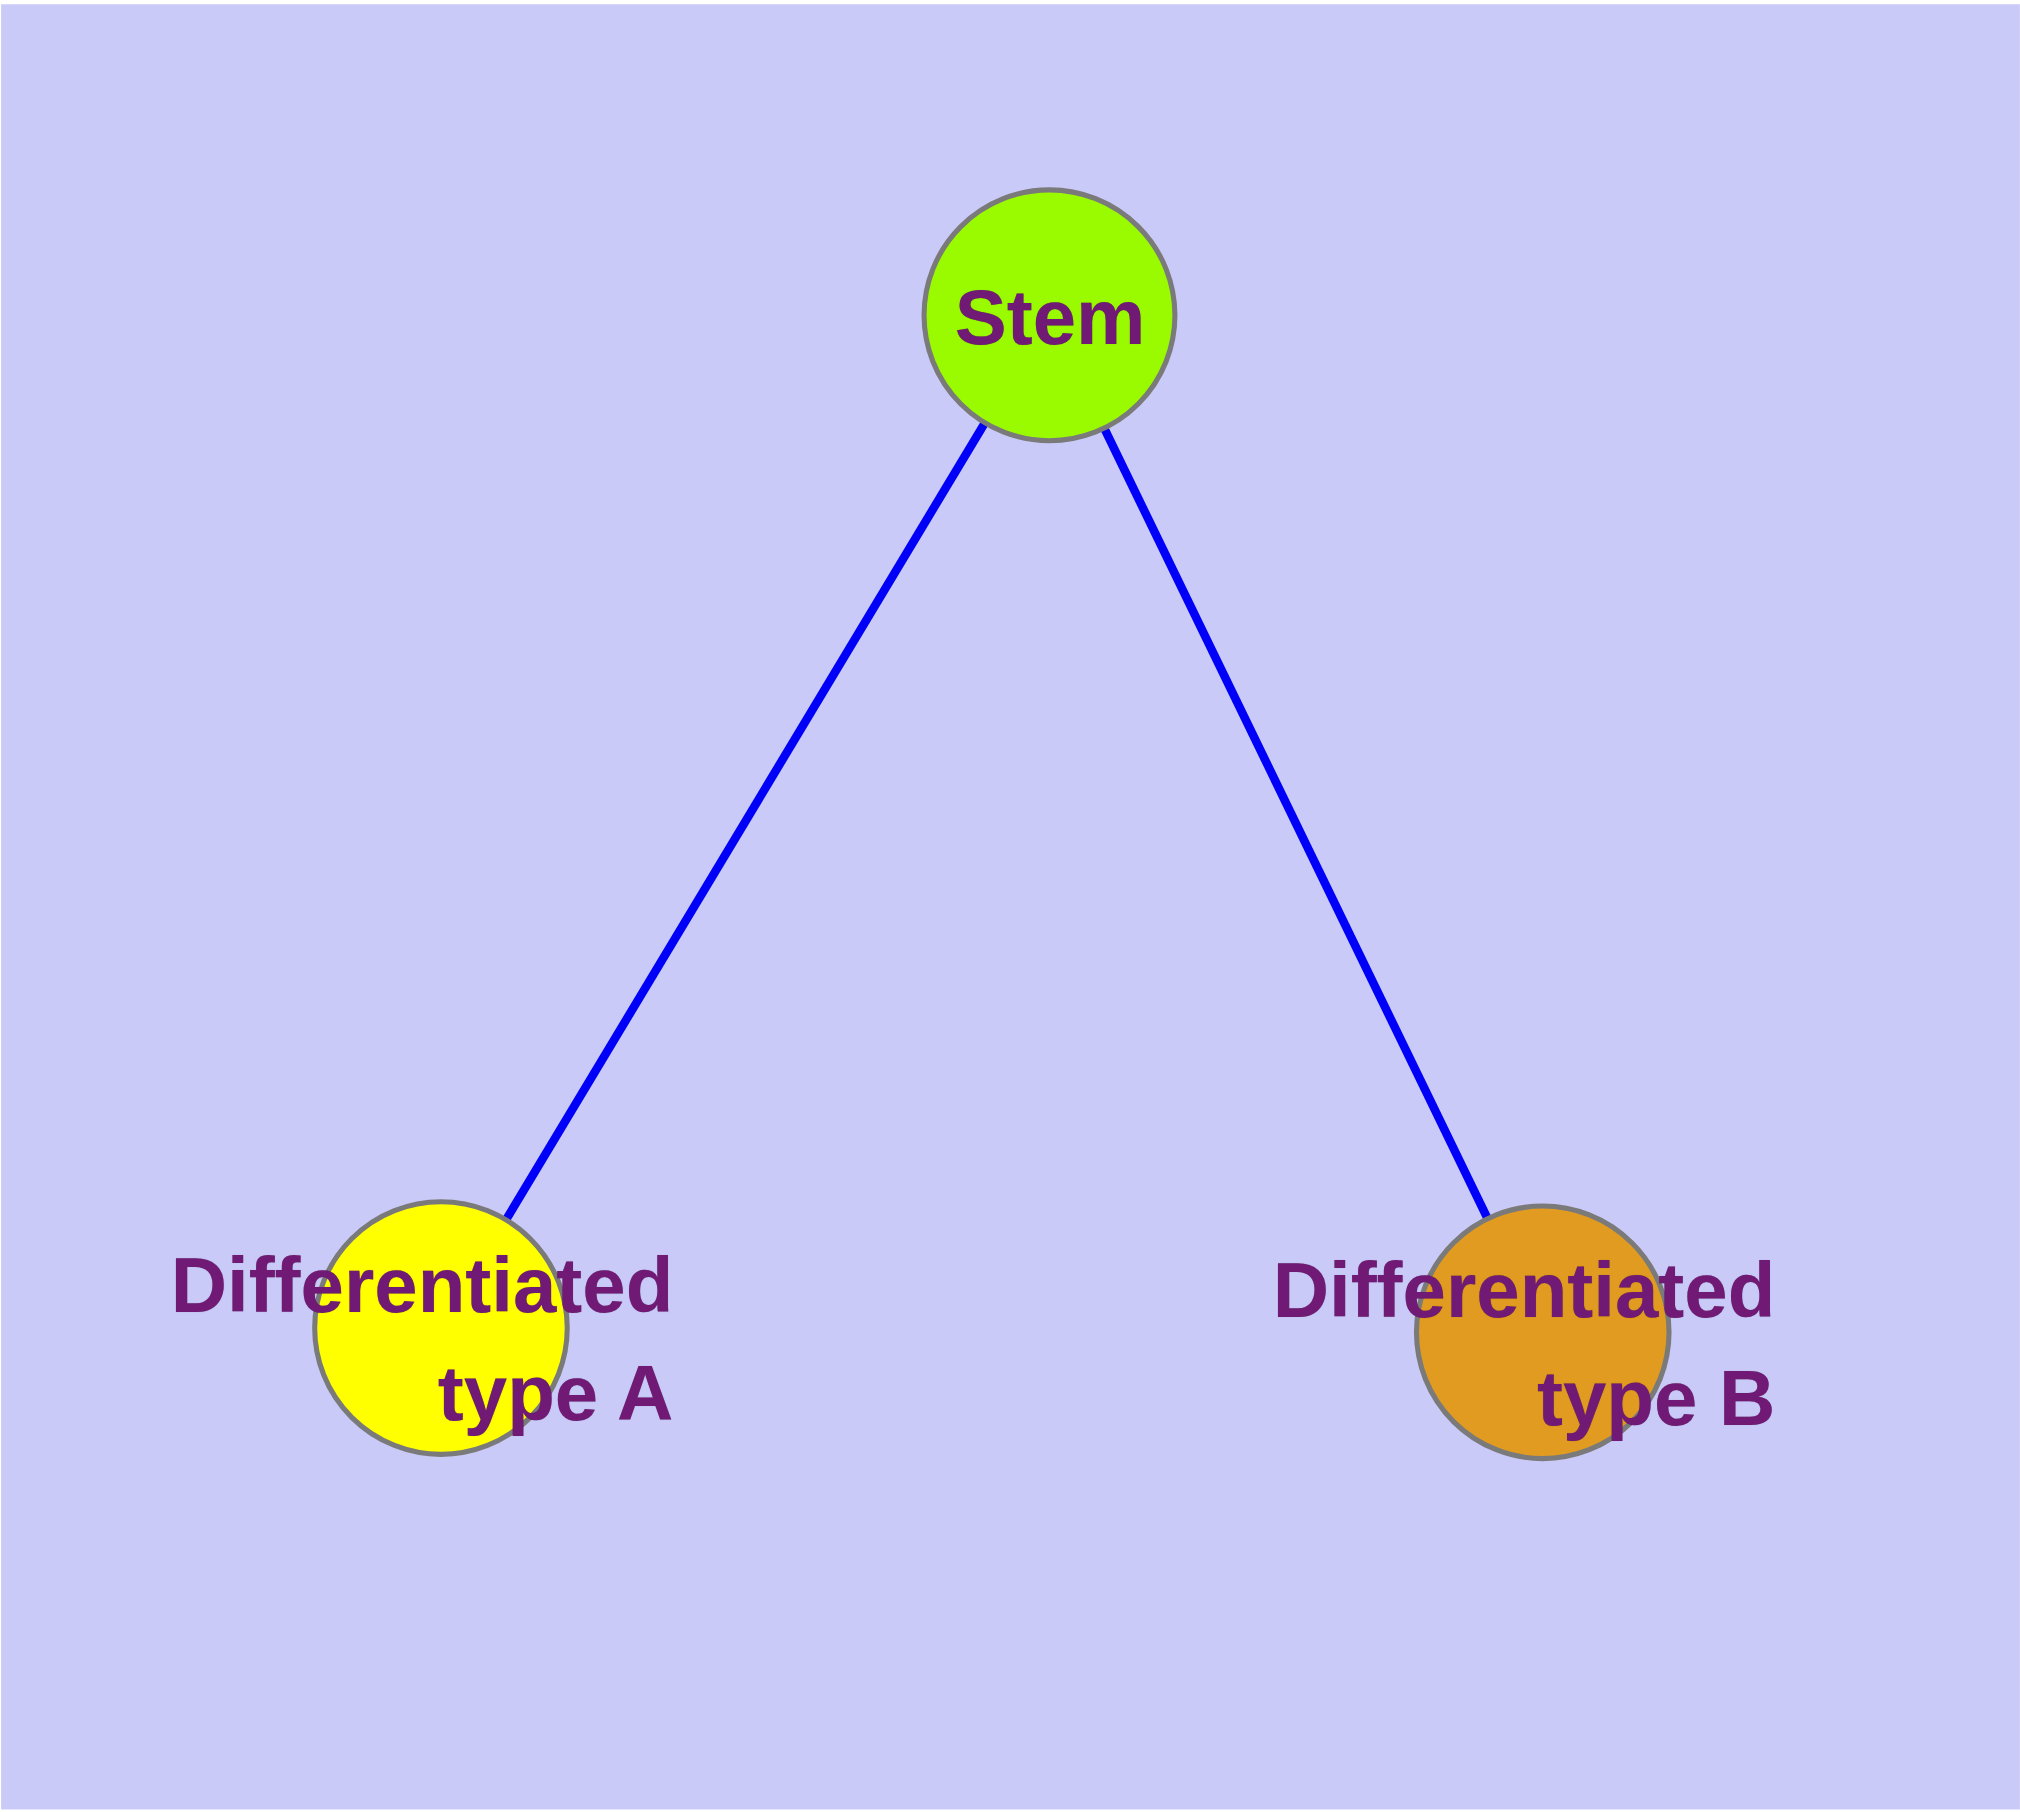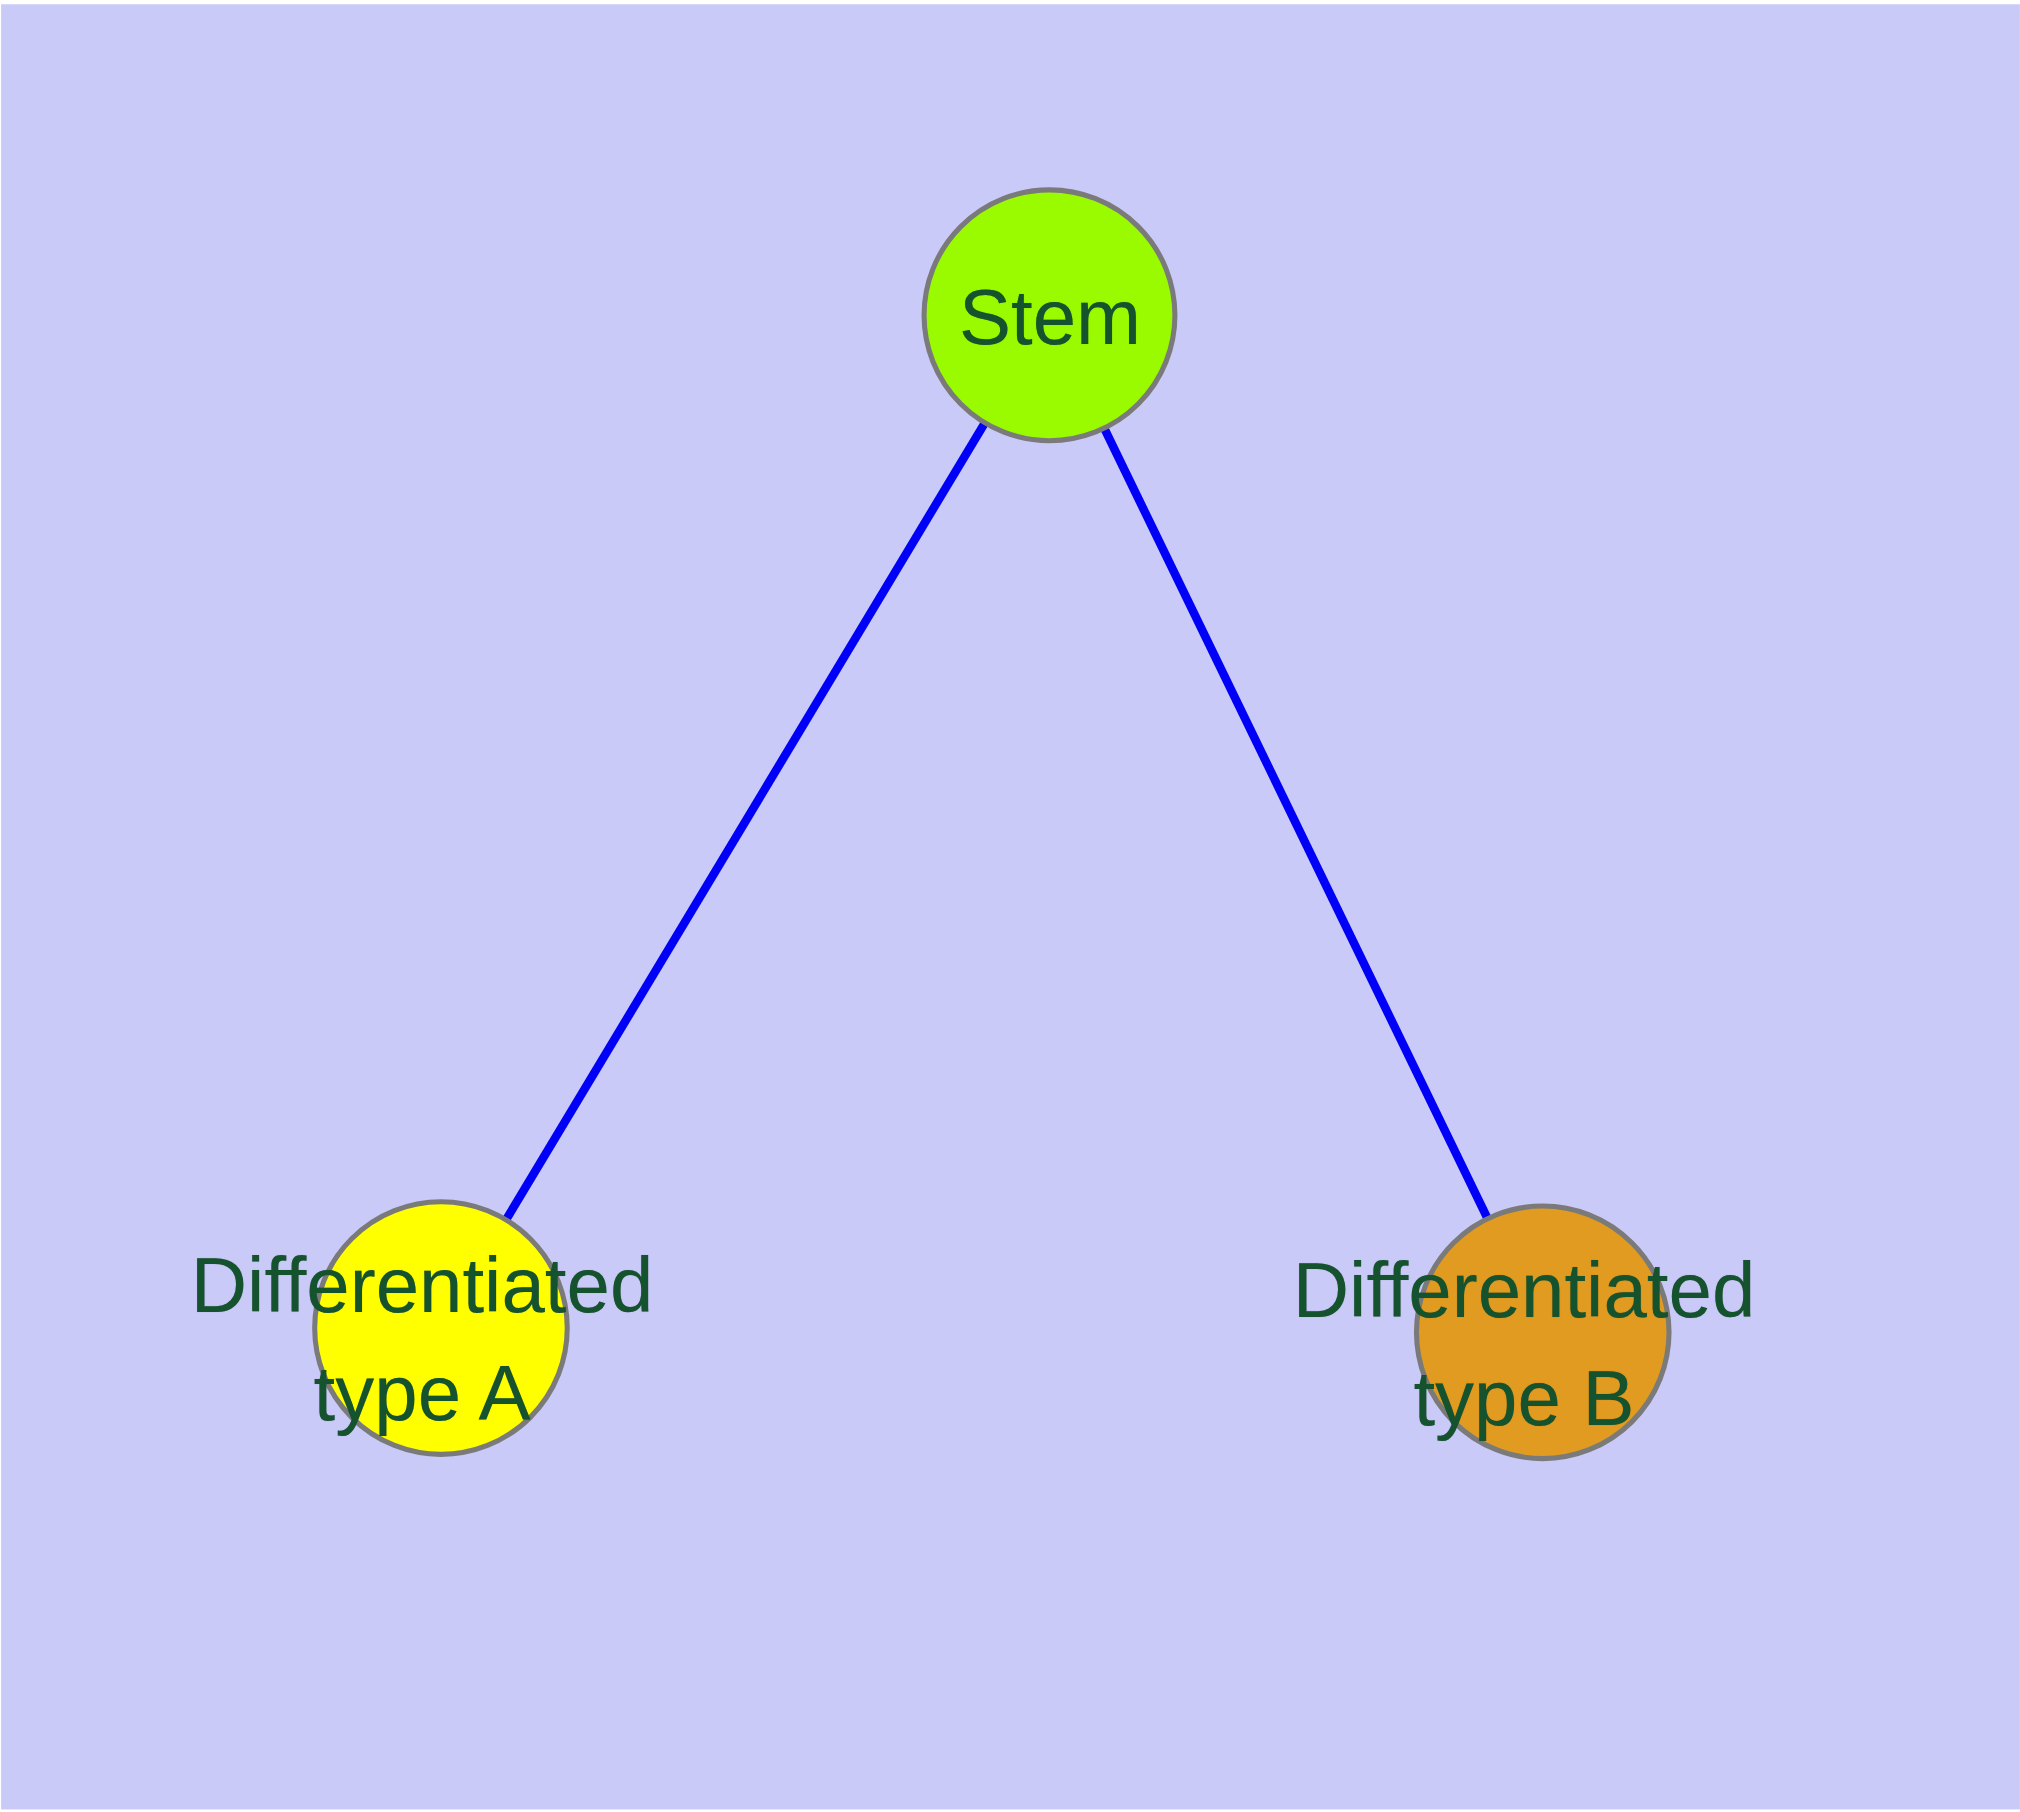--- a/index.html
+++ b/index.html
@@ -26,24 +26,24 @@
     stroke-width: 10px;
     stroke-linecap: butt;
   }
   .node {
     stroke-width: 6px;
   }
   .node-label {
     position: absolute;
     transform: translate(-50%, -50%);
     font-size: 78px;
-    font-weight: normal;
+    font-weight: bold;
     line-height: 108px;
-    color: #14532d;
-    text-align: center;
+    color: #701a75;
+    text-align: right;
     white-space: pre-line;
     letter-spacing: 0px;
     text-shadow: 0 0 0.8px rgba(0,0,0,0.35);
     pointer-events: none;
   }
 </style>
 </head>
 <body>
 
 <div class="stage">

